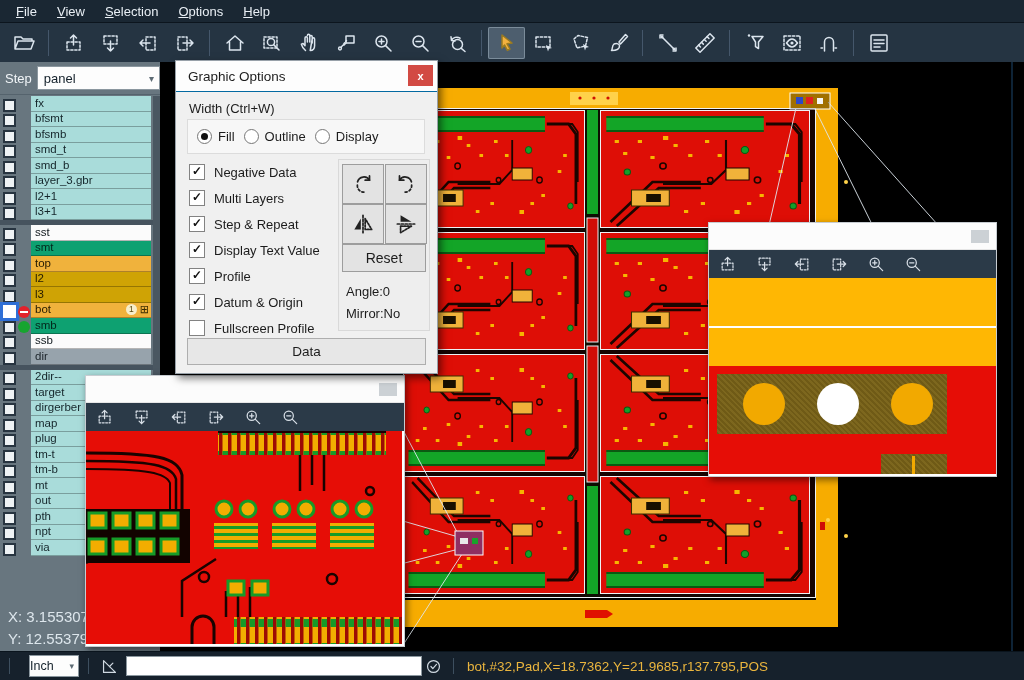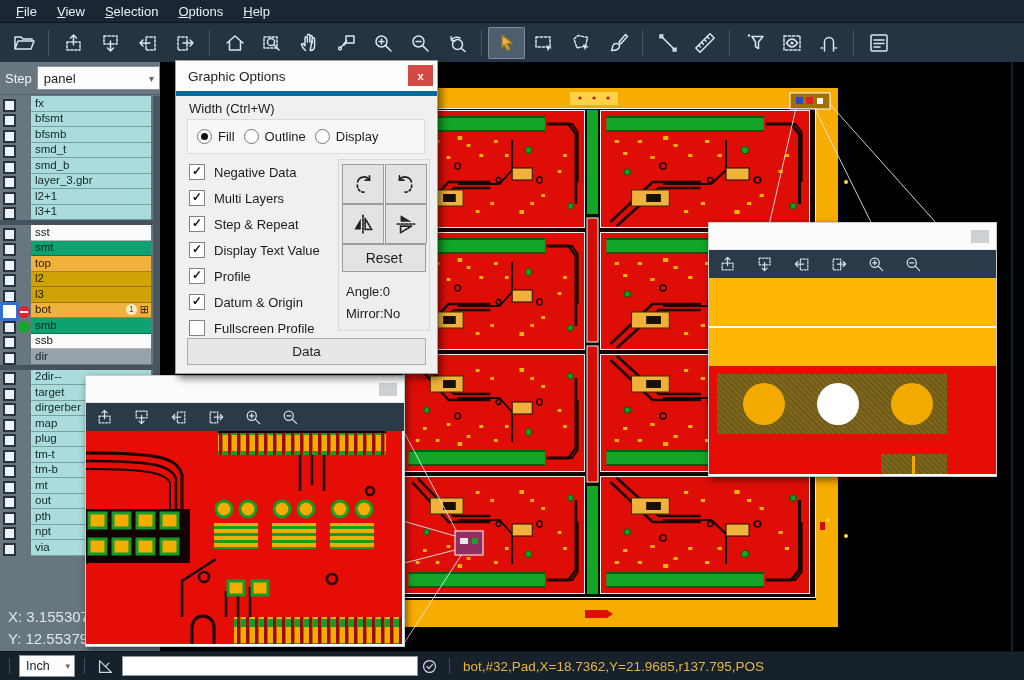--- a/index.html
+++ b/index.html
@@ -46,30 +46,30 @@
   .gsep{height:5px;background:#46535e}
   .scrollstrip{position:absolute;right:0;top:34px;width:7px;height:462px;background:#4a5761}
   .coords{position:absolute;left:8px;top:544px;color:#dde6ec;font-size:15px;line-height:22px}
 
   
   .canvas{position:absolute;left:160px;top:62px;width:864px;height:590px;background:#000;z-index:1}
 
   
   .statusbar{position:absolute;left:0;bottom:0;right:0;height:28px;background:#16212c;border-top:1px solid #0a141d;display:flex;align-items:center;z-index:9}
   .ssep{width:1px;height:16px;background:#3d4f5f;margin:0 9px}
-  .unitsel{width:48px;height:20px;background:#fdfdfd;border:1px solid #8b979f;font-size:12.5px;color:#13202a;display:flex;align-items:center;padding-left:6px;justify-content:space-between;}
+  .unitsel{width:48px;height:20px;background:#fdfdfd;border:1px solid #8b979f;font-size:12.5px;color:#13202a;display:flex;align-items:center;justify-content:space-between;margin-left:10px}
   .unitsel .chev{color:#5d6b74;font-size:9px;padding-right:4px}
   .sicon{width:22px;height:20px;display:flex;align-items:center;justify-content:center}
   .sicon svg{width:17px;height:17px;stroke:#cfd8e0;fill:none;stroke-width:1.4;stroke-linecap:round;stroke-linejoin:round}
   .cmdinput{width:286px;height:18px;background:#fff;border:1px solid #8b979f;margin-left:6px;font-size:12px;padding:0 4px}
   .smsg{color:#eab53e;font-size:13.5px;margin-left:4px;white-space:nowrap}
 
   
   .dialog{position:absolute;left:175px;top:60px;width:261px;height:312px;background:#f0f0f0;border:1px solid #98a1a9;box-shadow:3px 4px 8px rgba(0,0,0,.55);font-size:13px;color:#1c1c1c;z-index:8}
-  .dtitle{height:30px;background:#fdfdfd;display:flex;align-items:center;padding-left:12px;border-bottom:5px solid #0369a1;font-size:13.5px}
+  .dtitle{height:30px;background:#fdfdfd;display:flex;align-items:center;padding-left:12px;border-bottom:1px solid #0369a1;font-size:13.5px}
   .dclose{position:absolute;right:4px;top:4px;width:25px;height:21px;background:#d24a43;color:#fff;font-size:11px;font-weight:bold;display:flex;align-items:center;justify-content:center}
   .dwidth{position:absolute;left:13px;top:40px}
   .radiobox{position:absolute;left:11px;top:58px;width:236px;height:33px;background:#f7f7f7;border:1px solid #dcdcdc;display:flex;align-items:center}
   .radio{display:flex;align-items:center;margin-left:9px}
   .radio .rc{width:13px;height:13px;border-radius:50%;background:#fff;border:1px solid #777;margin-right:6px;position:relative;flex:none}
   .radio.sel .rc:after{content:"";position:absolute;left:3px;top:3px;width:7px;height:7px;border-radius:50%;background:#111}
   .chklist{position:absolute;left:13px;top:98px}
   .chk{display:flex;align-items:center;height:26px}
   .chk .box{width:14px;height:14px;background:#fff;border:1px solid #828282;margin-right:9px;font-size:12px;line-height:13px;text-align:center;color:#111;font-weight:bold;flex:none}
   .tgroup{position:absolute;left:162px;top:98px;width:90px;height:170px;border:1px solid #d9d9d9;background:#eeeeee}

